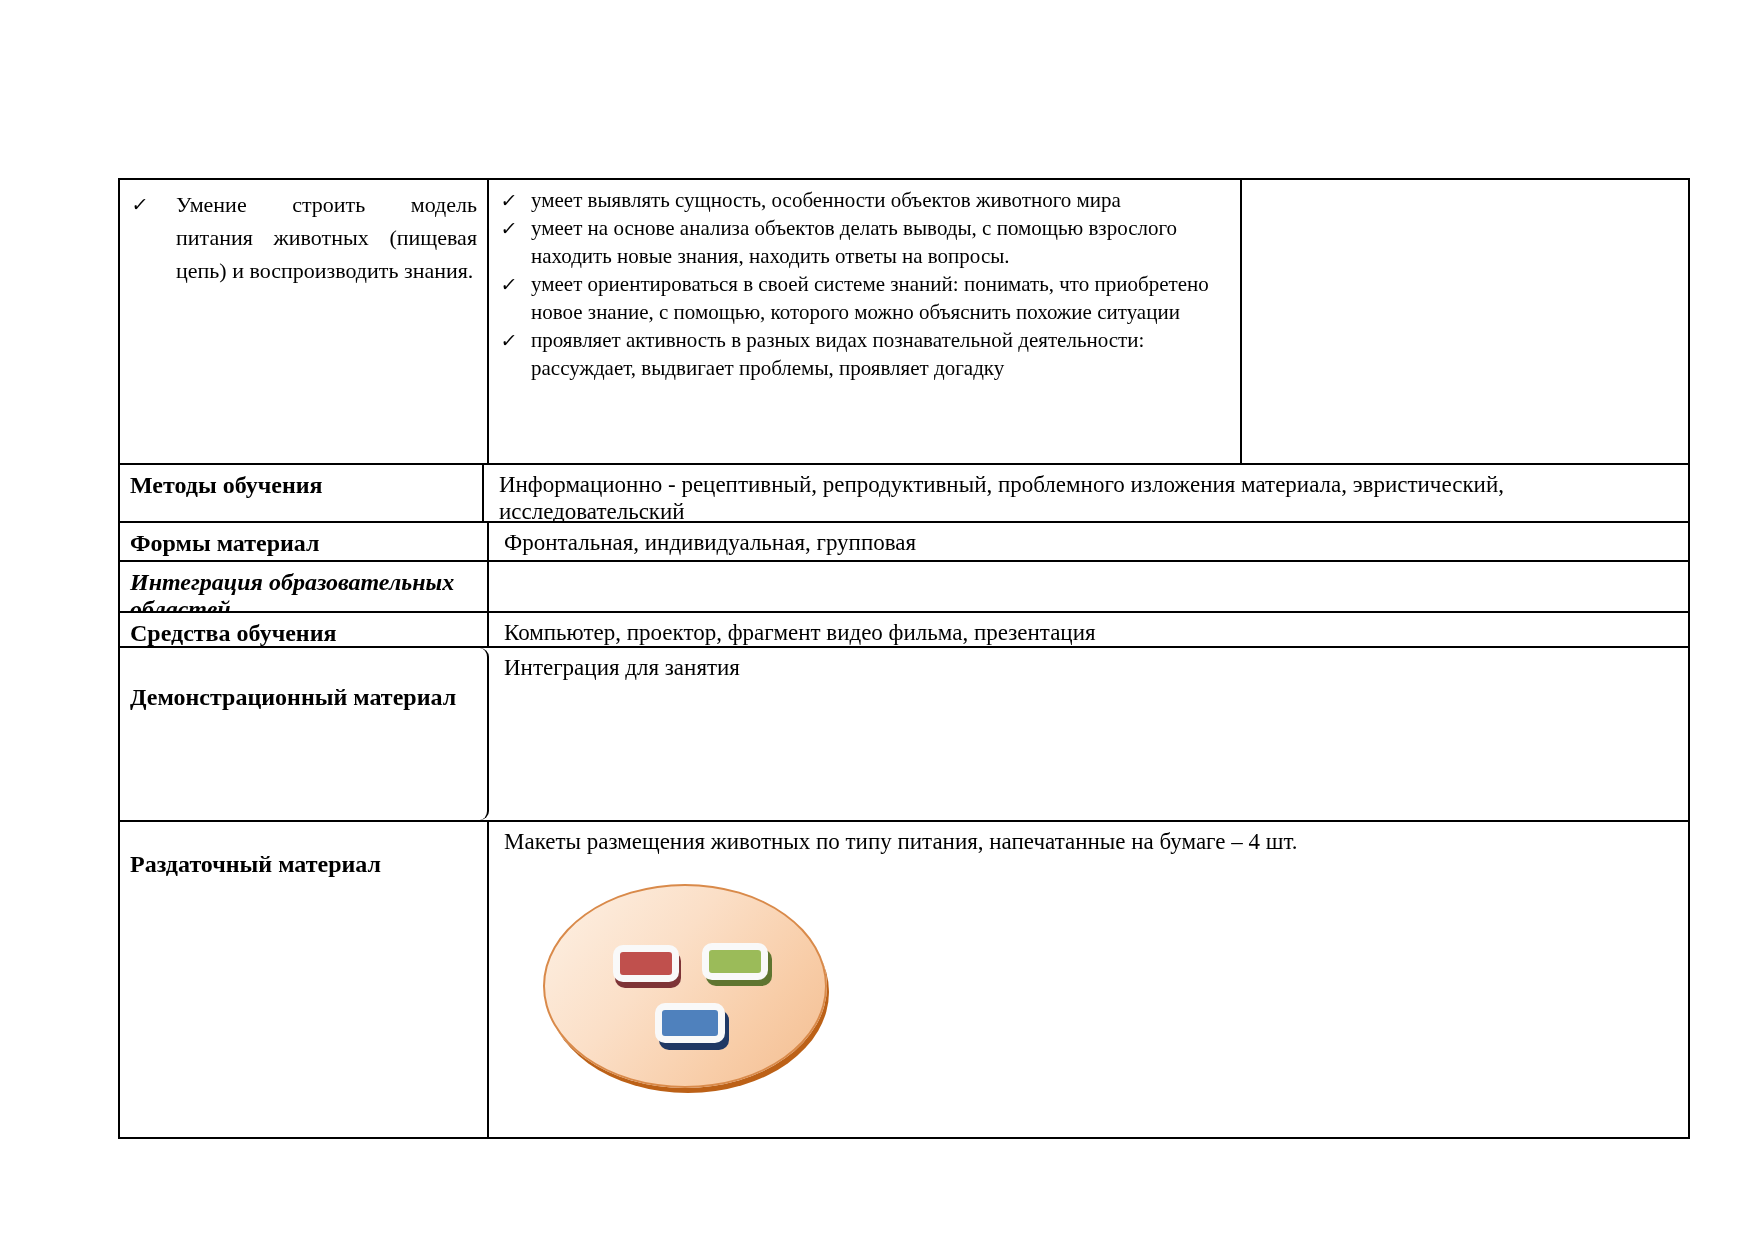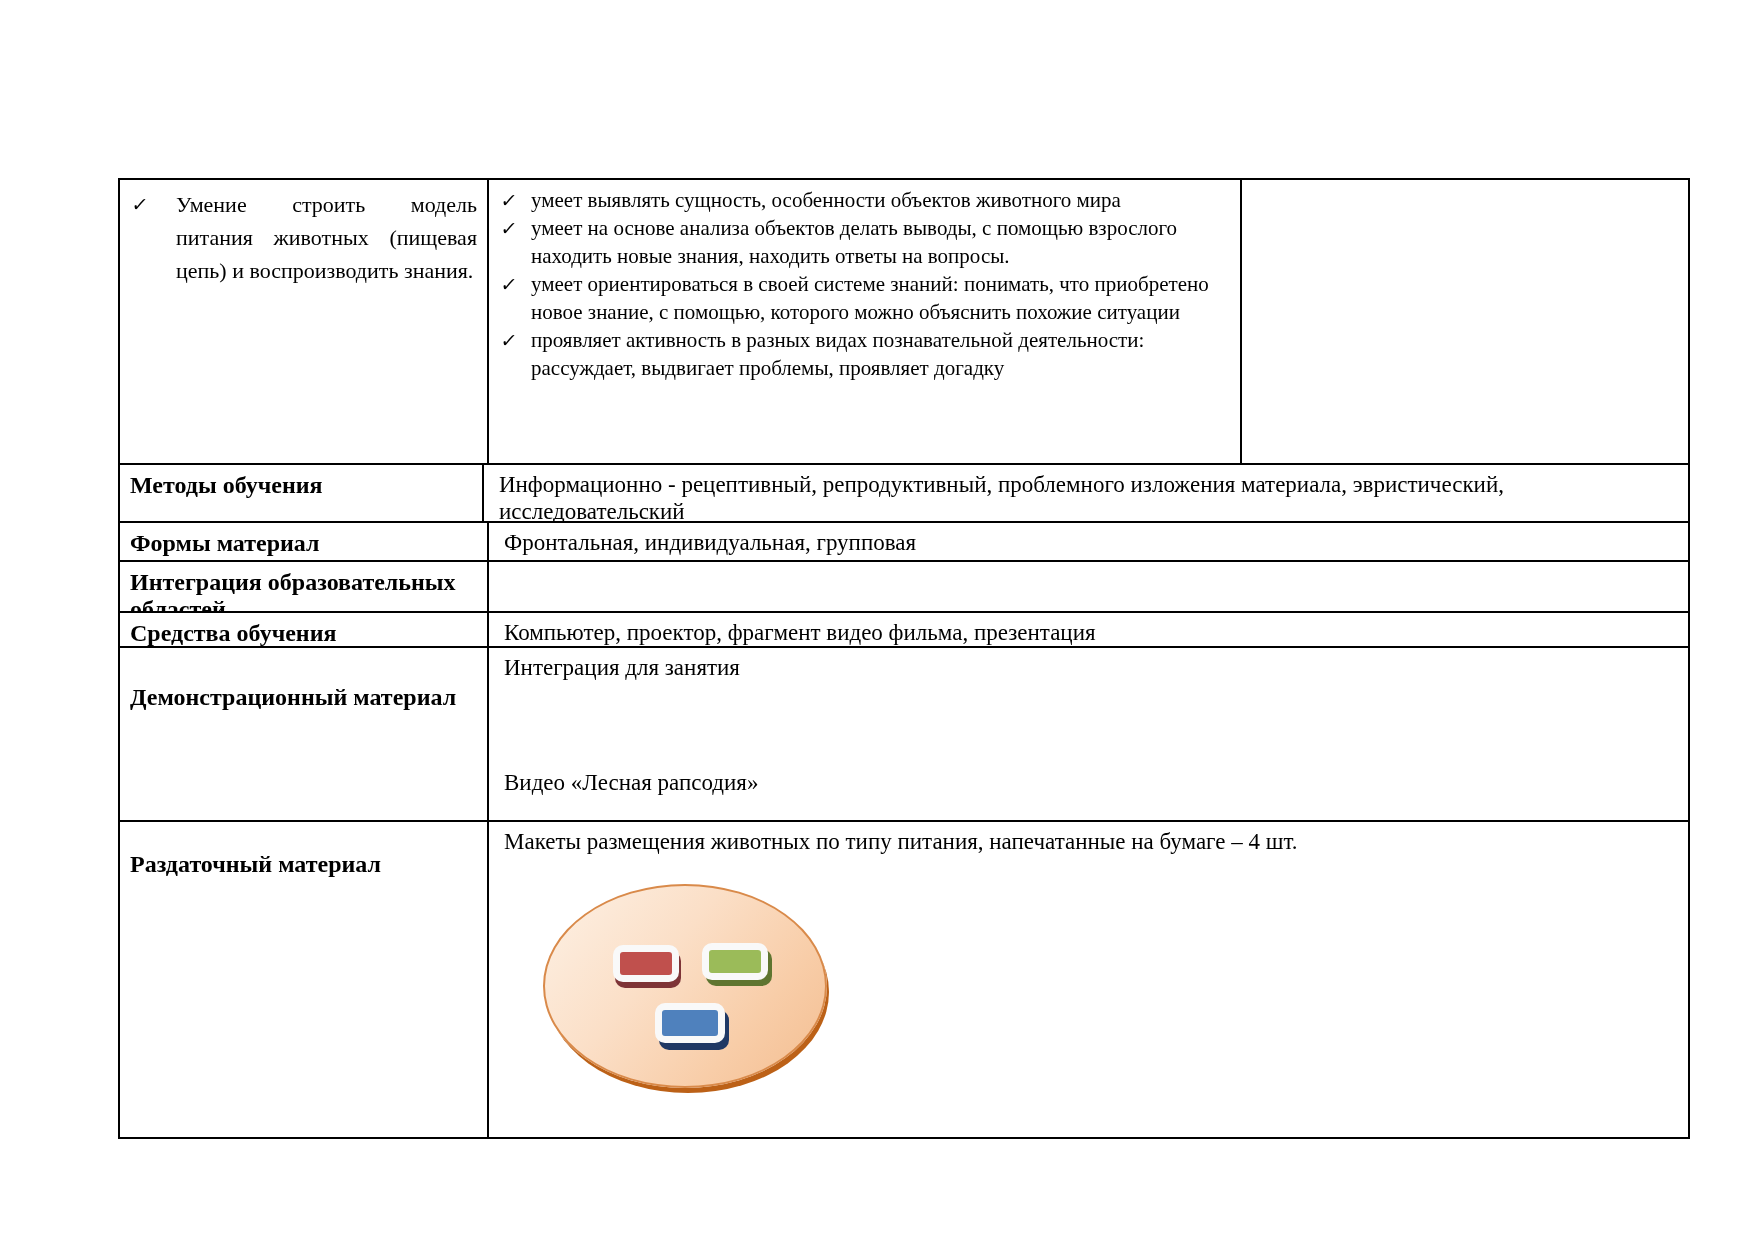--- a/index.html
+++ b/index.html
@@ -65,21 +65,21 @@
     line-height: 28px;
     flex: 1 1 auto;
     padding-right: 6px;
   }
   .r1 .c2 .chk { line-height: 28px; }
   .r1 .c1 .chk { line-height: 33px; }
 
   
   .r2 { height: 58px; }
   .r3 { height: 39px; }
-  .r4 { height: 51px; }
+  .r4 { height: 51px; font-style: italic; }
   .r5 { height: 35px; }
   .r6 { height: 174px; }
 
   .lbl {
     width: 369px;
     font-weight: bold;
     font-size: 24px;
     line-height: 27px;
     padding: 7px 8px 0 10px;
   }
@@ -87,21 +87,21 @@
     font-size: 23px;
     line-height: 27px;
     padding: 6px 10px 0 15px;
   }
   .val-bottom {
     display: flex;
     align-items: flex-end;
     padding-bottom: 3px;
   }
   .demo-p2 { margin-top: 88px; }
-  .r6 .lbl { padding-top: 36px; }
+  .r6 .lbl { padding-top: 36px; border-radius: 9px; }
   .rlast .lbl { padding-top: 29px; }
   .rlast .val { position: relative; }
 
   
   .figure-wrap {
     position: absolute;
     left: 54px;
     top: 62px;
     width: 284px;
     height: 204px;
@@ -176,21 +176,20 @@
 
   <div class="t-row r5">
     <div class="cell lbl">Средства обучения</div>
     <div class="cell last val">Компьютер, проектор, фрагмент видео фильма, презентация</div>
   </div>
 
   <div class="t-row r6">
     <div class="cell lbl">Демонстрационный материал</div>
     <div class="cell last val">
       <div>Интеграция для занятия</div>
-      <div class="demo-p2">Видео «Лесная рапсодия»</div>
     </div>
   </div>
 
   <div class="t-row last rlast">
     <div class="cell lbl">Раздаточный материал</div>
     <div class="cell last val">
       <div>Макеты размещения животных по типу питания, напечатанные на бумаге – 4 шт.</div>
       <div class="figure-wrap">
         <div class="ellipse">
           <div class="card card-red"></div>

